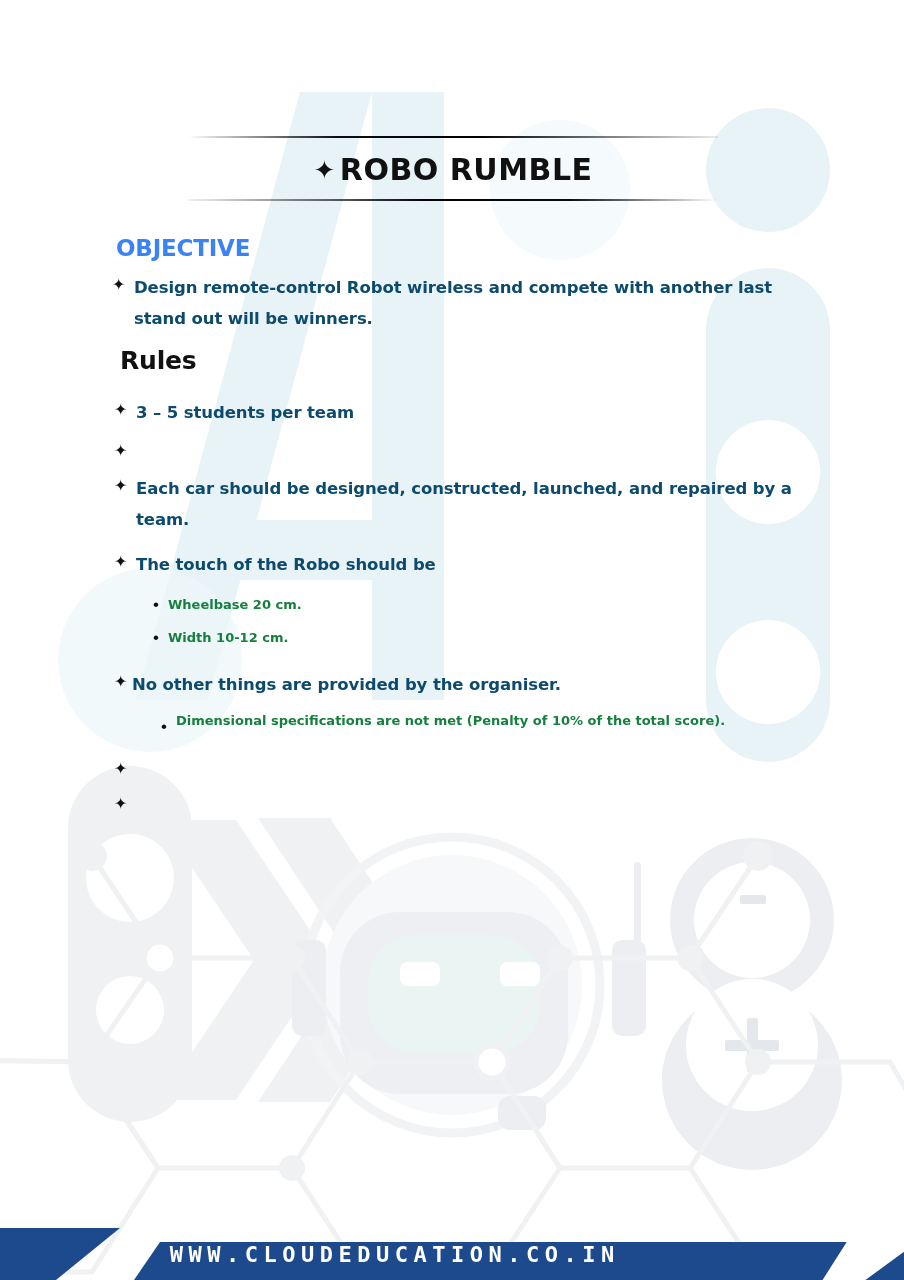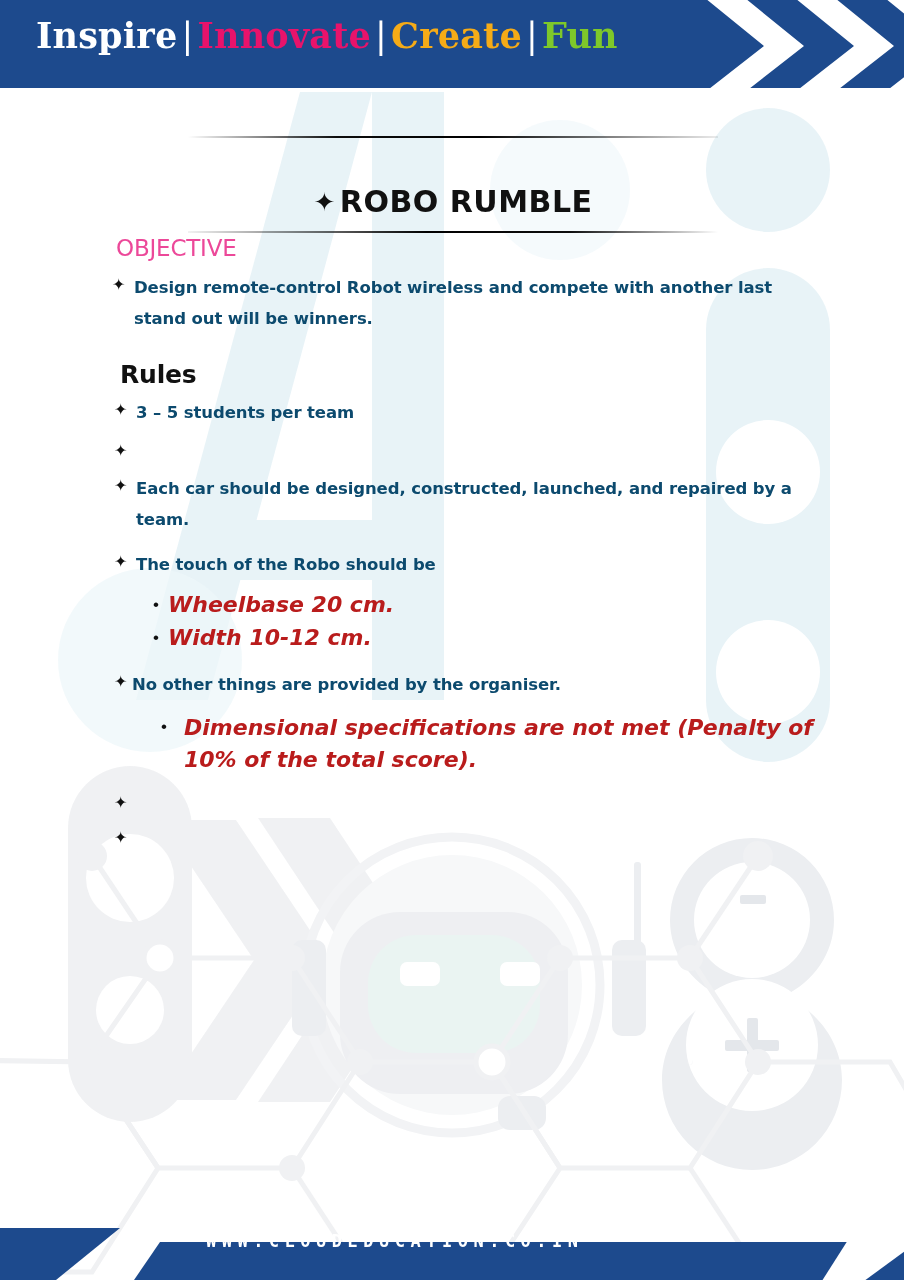--- a/index.html
+++ b/index.html
@@ -72,45 +72,44 @@
     background: linear-gradient(to right, rgba(0,0,0,0.05) 0%, #000 45%, #0d0d0d 72%, rgba(0,0,0,0) 100%);
   }
   .main-title {
     font-family: "DejaVu Sans", sans-serif;
     font-weight: bold;
     font-size: 30px;
     color: #111111;
     letter-spacing: 0.5px;
     padding: 14px 0 12px 0;
     white-space: nowrap;
-    margin-top: 32px;
   }
   .main-title .star { font-size: 26px; margin-right: 4px; vertical-align: 1px; }
 
   
   .content {
     position: absolute;
     left: 0; top: 0;
     width: 904px;
     z-index: 2;
   }
   .h-objective {
     position: absolute;
     left: 116px;
     top: 235px;
     font-family: "DejaVu Sans", sans-serif;
-    font-weight: normal;
+    font-weight: bold;
     font-size: 23px;
-    color: #ec4899;
+    color: #3b82f6;
     letter-spacing: -0.2px;
   }
   .h-rules {
     position: absolute;
     left: 120px;
-    top: 360px;
+    top: 346px;
     font-family: "DejaVu Sans", sans-serif;
     font-weight: bold;
     font-size: 25px;
     color: #111;
     letter-spacing: -0.2px;
   }
 
   .obj-list {
     position: absolute;
     left: 112px;
@@ -162,51 +161,50 @@
     flex: 0 0 auto;
     width: 24px;
     font-size: 17px;
     line-height: 30px;
     color: #111;
     text-align: center;
   }
   .sub-list .txt {
     font-family: "DejaVu Sans", sans-serif;
     font-weight: bold;
-    font-size: 22px;
+    font-size: 13px;
     line-height: 30px;
-    color: #b91c1c;
-    font-style: italic;
+    color: #15803d;
   }
   .sub-list.indent-1 { margin-left: 30px; }
   .sub-list.indent-2 { margin-left: 38px; margin-top: 12px; margin-bottom: 14px; }
-  .sub-list.indent-2 .txt { line-height: 32px; margin-left: 8px; }
+  .sub-list.indent-2 .txt { line-height: 18px; }
 
   .gap-top { margin-top: 14px; }
   .gap-top-2 { margin-top: 16px; }
 
   
   .footer {
     position: absolute;
     left: 0;
     bottom: 0;
     width: 904px;
     height: 66px;
     z-index: 3;
   }
   .footer-svg { position:absolute; inset:0; width:904px; height:66px; }
   .footer-text {
     position: absolute;
     left: 0;
-    top: 17px;
+    top: 28px;
     width: 784px;
     text-align: center;
     font-family: "DejaVu Sans Mono", "Liberation Mono", monospace;
     font-weight: bold;
-    font-size: 17px;
+    font-size: 22px;
     letter-spacing: 5.5px;
     color: #ffffff;
     text-indent: 5.5px;
     z-index: 2;
   }
 </style>
 </head>
 <body>
 
 <div class="page">
@@ -304,34 +302,20 @@
         <g fill="#ffffff" stroke="#f0f1f3" stroke-width="5">
           <circle cx="160" cy="958" r="16"></circle>
           <circle cx="492" cy="1062" r="16"></circle>
           <circle cx="690" cy="1062" r="0.1"></circle>
         </g>
         <circle cx="292" cy="1168" r="13" fill="#f0f1f3"></circle>
       </g>
     </svg>
   </div>
 
-  <div class="header">
-    <svg class="header-bg" viewBox="0 0 904 88" xmlns="http://www.w3.org/2000/svg">
-      <rect x="0" y="0" width="904" height="88" fill="#1d4a8d"></rect>
-
-      <g fill="#ffffff">
-        <polygon points="700,-6 740,-6 804,46 740,96 700,96 764,46"></polygon>
-        <polygon points="790,-6 830,-6 894,46 830,96 790,96 854,46"></polygon>
-        <polygon points="880,-6 920,-6 984,46 920,96 880,96 944,46"></polygon>
-      </g>
-    </svg>
-    <div class="header-title">
-      <span style="color:#ffffff">Inspire</span><span class="sep">|</span><span style="color:#e8136b">Innovate</span><span class="sep">|</span><span style="color:#f5ab17">Create</span><span class="sep">|</span><span style="color:#7ec82a">Fun</span>
-    </div>
-  </div>
 
   <div class="title-block">
     <div class="rule-line"></div>
     <div class="main-title">
       <span class="star">✦</span><span>ROBO RUMBLE</span>
     </div>
     <div class="rule-line bottom"></div>
   </div>
 
   <div class="content">

